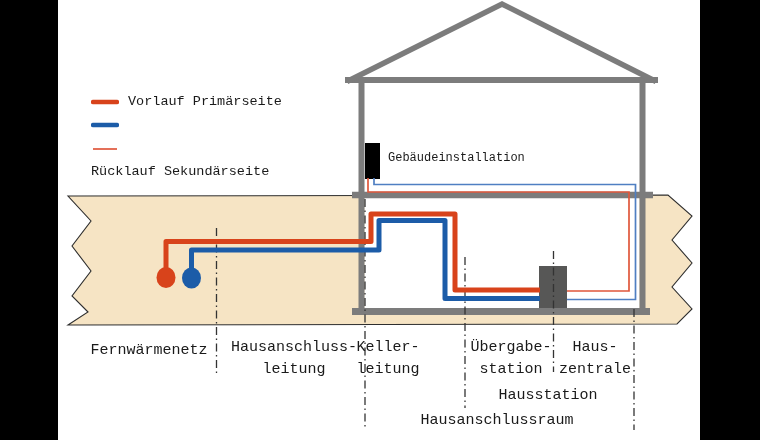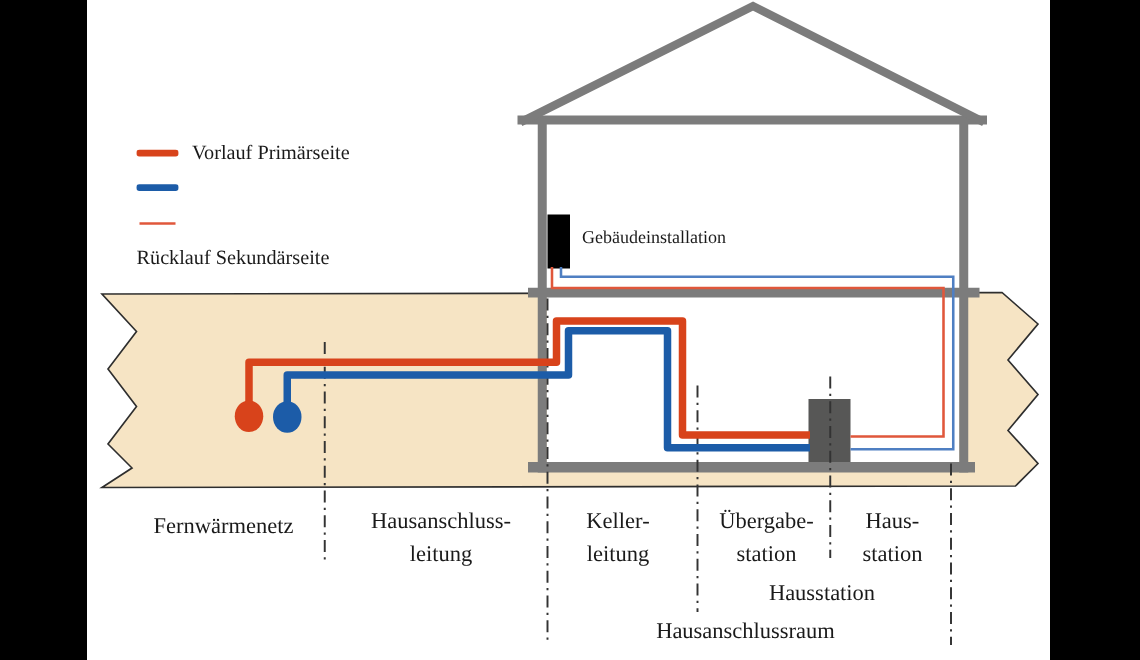--- a/index.html
+++ b/index.html
@@ -1,18 +1,18 @@
 <!DOCTYPE html>
 <html><head>
 <meta charset="utf-8">
 <style>
   html,body{margin:0;padding:0;background:#000;}
   #stage{
     position:relative;width:760px;height:440px;overflow:hidden;
-    font-family:Liberation Serif, serif;color:#1a1a1a;background:#000;
+    font-family:Liberation Mono, monospace;color:#1a1a1a;background:#000;
   }
   #diagram-svg{position:absolute;left:0;top:0;}
   .txt{position:absolute;line-height:1.15;}
   .legend-row{position:absolute;left:91px;display:flex;align-items:center;height:15px;}
   .legend-row svg{display:block;margin-right:9px;}
   .legend-label{font-size:13.5px;white-space:nowrap;}
   .install-label{left:388px;top:152px;font-size:12px;white-space:nowrap;}
   .zone-label{
     position:absolute;font-size:15px;text-align:center;
     white-space:pre-line;transform:translateX(-50%);line-height:22px;
@@ -88,22 +88,22 @@
       </svg>
       <span class="legend-label">Rücklauf Sekundärseite</span>
     </div>
   </div>
 
   <div class="txt install-label">Gebäudeinstallation</div>
 
   <div class="zone-label" style="left:149px;top:340px;">Fernwärmenetz</div>
   <div class="zone-label" style="left:294px;top:337px;">Hausanschluss-
 leitung</div>
-  <div class="zone-label" style="left:412px;top:337px;">Keller-
+  <div class="zone-label" style="left:388px;top:337px;">Keller-
 leitung</div>
   <div class="zone-label" style="left:511px;top:337px;">Übergabe-
 station</div>
   <div class="zone-label" style="left:595px;top:337px;">Haus-
-station</div>
+zentrale</div>
   <div class="zone-label" style="left:497px;top:410px;">Hausanschlussraum</div>
   <div class="zone-label" style="left:548px;top:385px;">Hausstation</div>
 
 </div>
 
 </body></html>

